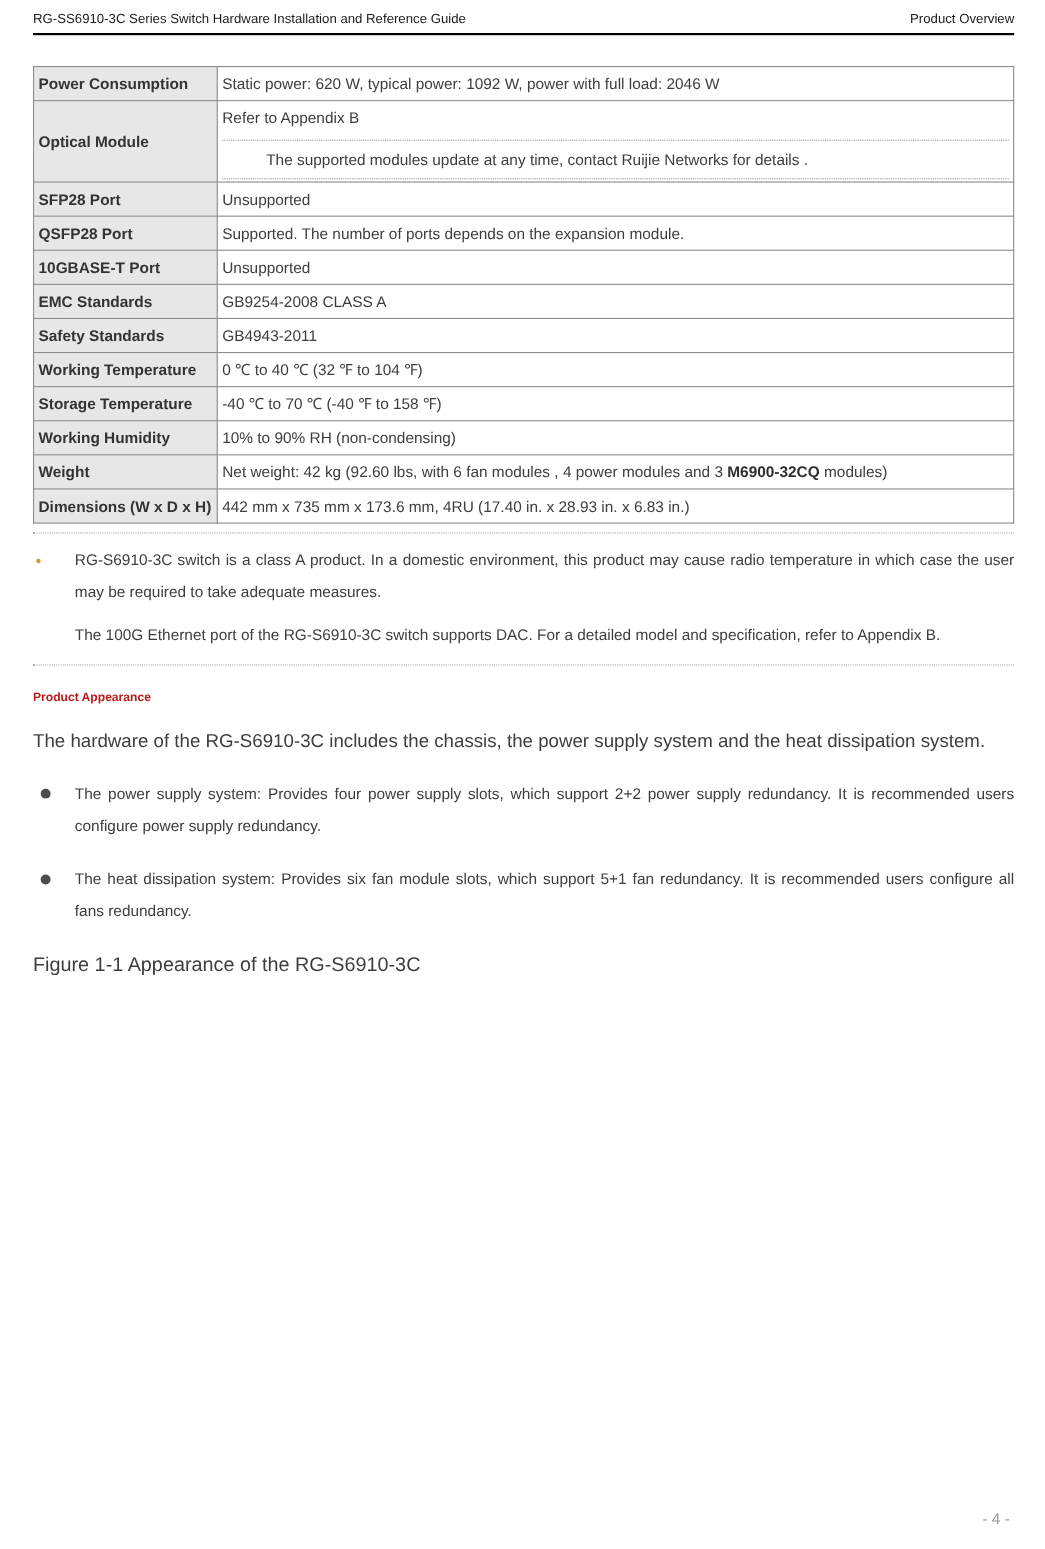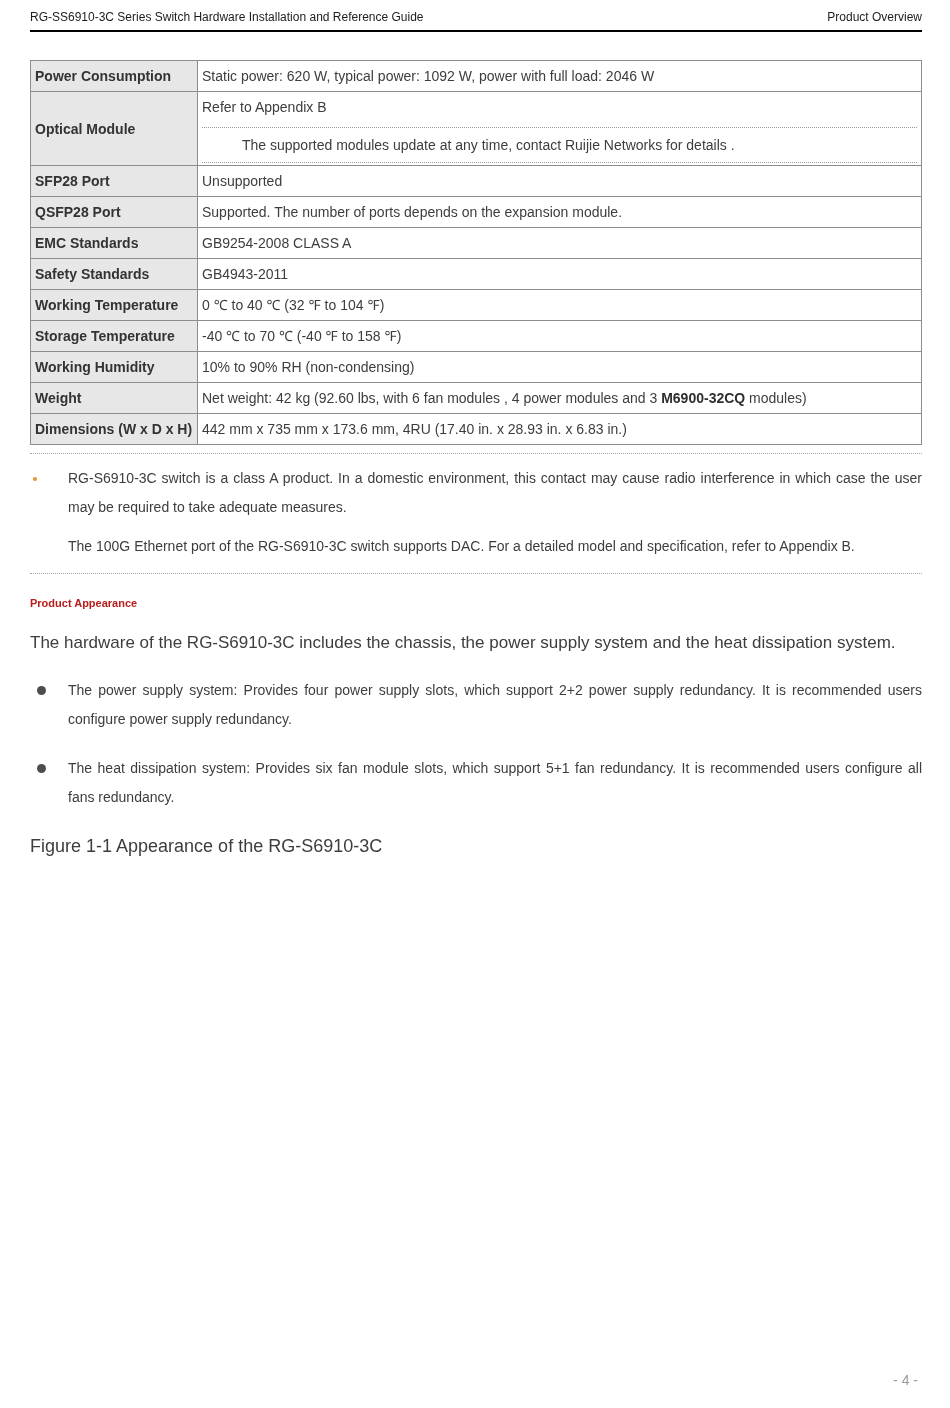--- a/index.html
+++ b/index.html
@@ -152,20 +152,24 @@
       </tr>
       <tr>
         <td class="label">SFP28 Port</td>
         <td class="value">Unsupported</td>
       </tr>
       <tr>
         <td class="label">QSFP28 Port</td>
         <td class="value">Supported. The number of ports depends on the expansion module.</td>
       </tr>
       <tr>
+        <td class="label">10GBASE-T Port</td>
+        <td class="value">Unsupported</td>
+      </tr>
+      <tr>
         <td class="label">EMC Standards</td>
         <td class="value">GB9254-2008 CLASS A</td>
       </tr>
       <tr>
         <td class="label">Safety Standards</td>
         <td class="value">GB4943-2011</td>
       </tr>
       <tr>
         <td class="label">Working Temperature</td>
         <td class="value">0 ℃ to 40 ℃ (32 ℉ to 104 ℉)</td>
@@ -185,21 +189,21 @@
       <tr>
         <td class="label">Dimensions (W x D x H)</td>
         <td class="value">442 mm x 735 mm x 173.6 mm, 4RU (17.40 in. x 28.93 in. x 6.83 in.)</td>
       </tr>
     </tbody>
       </table>
 
     <div class="notes">
       <div class="note-item">
         <span class="note-bullet"></span>
-        <span>RG-S6910-3C switch is a class A product. In a domestic environment, this contact may cause radio interference in which case the user may be required to take adequate measures.</span>
+        <span>RG-S6910-3C switch is a class A product. In a domestic environment, this product may cause radio temperature in which case the user may be required to take adequate measures.</span>
       </div>
       <div class="note-item">
         <span>The 100G Ethernet port of the RG-S6910-3C switch supports DAC. For a detailed model and specification, refer to Appendix B.</span>
       </div>
     </div>
 
     <h2 class="section-heading">Product Appearance</h2>
 
     <p class="intro">The hardware of the RG-S6910-3C includes the chassis, the power supply system and the heat dissipation system.</p>
 

